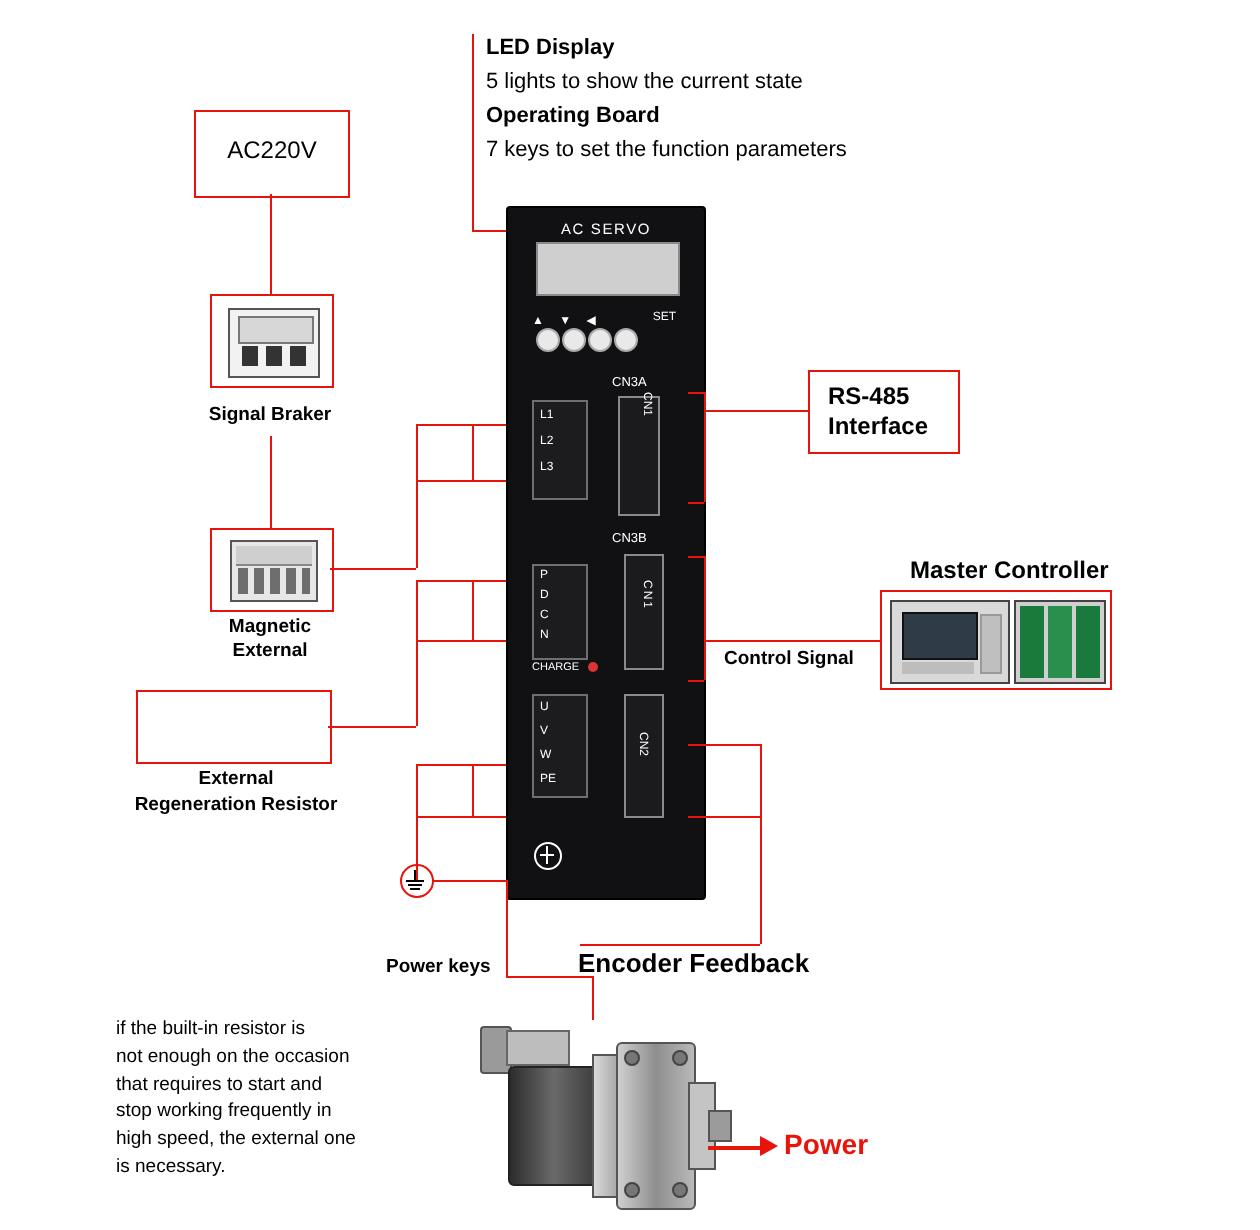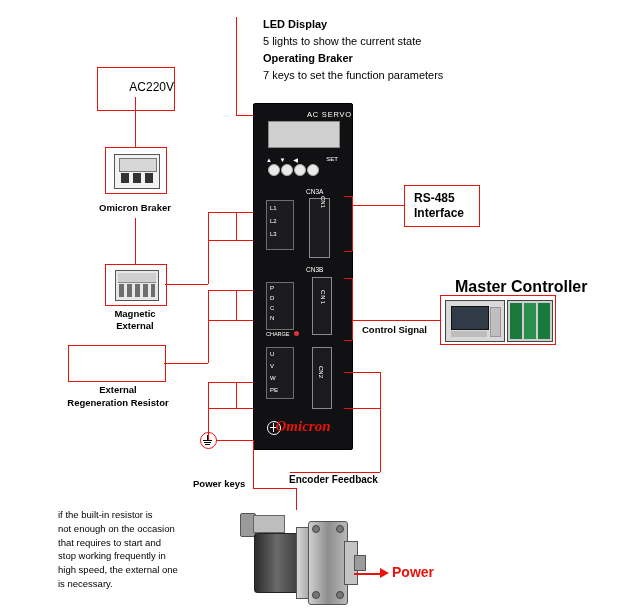--- a/index.html
+++ b/index.html
@@ -4,33 +4,33 @@
 <style>
   html,body{margin:0;padding:0;}
   body{
     width:630px;height:615px;position:relative;
     background:#ffffff;
     font-family:"Liberation Sans", sans-serif;
     color:#000;
     overflow:hidden;
   }
   .abs{position:absolute;}
-  .txt{font-size:11px;line-height:1.25;margin-left:20px;}
+  .txt{font-size:11px;line-height:1.25;}
   .bold{font-weight:bold;}
   .red{color:#e8140c;}
   .box-red{border:1px solid #e8140c;background:#fff;}
-  .center{text-align:right;margin-top:12px;}
+  .center{text-align:center;}
 
   
   #drive{
     left:253px;top:103px;width:98px;height:345px;
     background:#111113;border:1px solid #000;border-radius:2px;
   }
   #drive-title{
-    position:absolute;left:0;top:6px;width:100%;text-align:right;
+    position:absolute;left:0;top:6px;width:100%;text-align:center;
     color:#fff;font-size:7.5px;letter-spacing:.8px;
   }
   #display{
     position:absolute;left:14px;top:17px;width:70px;height:25px;
     background:#cfcfcf;border:1px solid #8a8a8a;
   }
   #keyrow{
     position:absolute;left:12px;top:52px;width:74px;height:20px;
   }
   #keyrow .glyphs{
@@ -96,40 +96,40 @@
   
   #motor-wrap{position:absolute;left:236px;top:505px;width:130px;height:105px;}
   .m-part{position:absolute;}
   .note{font-size:9.5px;line-height:1.45;}
 </style>
 </head>
 <body>
 
 <div class="abs txt bold" style="left:243px;top:18px;">LED Display</div>
 <div class="abs txt" style="left:243px;top:35px;">5 lights to show the current state</div>
-<div class="abs txt bold" style="left:243px;top:52px;">Operating  Braker</div>
+<div class="abs txt bold" style="left:243px;top:52px;">Operating  Board</div>
 <div class="abs txt" style="left:243px;top:69px;">7 keys to set the function parameters</div>
 
 <div class="ln lnv abs" style="left:236px;top:17px;height:98px;"></div>
 <div class="ln lnh abs" style="left:236px;top:115px;width:18px;"></div>
 
 <div class="abs box-red center" style="left:97px;top:55px;width:76px;height:42px;">
   <div class="abs" style="left:0;top:12px;width:100%;font-size:12px;">AC220V</div>
 </div>
 <div class="ln lnv abs" style="left:135px;top:97px;height:50px;"></div>
 
 <div class="abs box-red" style="left:105px;top:147px;width:60px;height:45px;">
   <div class="cb" style="left:8px;top:6px;width:44px;height:33px;">
     <div class="abs" style="left:4px;top:3px;width:36px;height:12px;background:#d7d7d7;border:1px solid #777;"></div>
     <div class="abs" style="left:6px;top:18px;width:8px;height:10px;background:#333;"></div>
     <div class="abs" style="left:18px;top:18px;width:8px;height:10px;background:#333;"></div>
     <div class="abs" style="left:30px;top:18px;width:8px;height:10px;background:#333;"></div>
   </div>
 </div>
-<div class="abs lbl" style="left:85px;top:202px;width:100px;">Omicron Braker</div>
+<div class="abs lbl" style="left:85px;top:202px;width:100px;">Signal Braker</div>
 <div class="ln lnv abs" style="left:135px;top:218px;height:46px;"></div>
 
 <div class="abs box-red" style="left:105px;top:264px;width:60px;height:40px;">
   <div class="mc" style="left:9px;top:5px;width:42px;height:29px;">
     <div class="abs" style="left:2px;top:2px;width:38px;height:9px;background:#cfcfcf;border-bottom:1px solid #888;"></div>
     <div class="abs" style="left:3px;top:13px;width:5px;height:13px;background:#6e6e6e;"></div>
     <div class="abs" style="left:11px;top:13px;width:5px;height:13px;background:#6e6e6e;"></div>
     <div class="abs" style="left:19px;top:13px;width:5px;height:13px;background:#6e6e6e;"></div>
     <div class="abs" style="left:27px;top:13px;width:5px;height:13px;background:#6e6e6e;"></div>
     <div class="abs" style="left:35px;top:13px;width:4px;height:13px;background:#6e6e6e;"></div>
@@ -201,35 +201,34 @@
     <div class="pin" style="top:15px;">V</div>
     <div class="pin" style="top:27px;">W</div>
     <div class="pin" style="top:39px;">PE</div>
   </div>
 
   <div class="conn" style="left:58px;top:243px;width:18px;height:60px;">
     <div class="abs" style="left:5px;top:18px;color:#fff;font-size:6px;writing-mode:vertical-rl;">CN2</div>
   </div>
 
   <div id="ground-drive"></div>
-  <div id="brand">Omicron</div>
 </div>
 
 <div class="abs" style="left:320px;top:290px;color:#fff;font-size:6px;writing-mode:vertical-rl;letter-spacing:1px;">CN1</div>
 
 <div class="abs box-red" style="left:404px;top:185px;width:74px;height:40px;">
   <div class="abs bold" style="left:9px;top:5px;font-size:12px;">RS-485</div>
   <div class="abs bold" style="left:9px;top:20px;font-size:12px;">Interface</div>
 </div>
 <div class="ln lnh abs" style="left:352px;top:205px;width:52px;"></div>
 <div class="ln lnv abs" style="left:352px;top:196px;height:55px;"></div>
 <div class="ln lnh abs" style="left:344px;top:196px;width:8px;"></div>
 <div class="ln lnh abs" style="left:344px;top:251px;width:8px;"></div>
 
-<div class="abs bold" style="left:455px;top:278px;font-size:16px;">Master Controller</div>
+<div class="abs bold" style="left:455px;top:278px;font-size:12px;">Master Controller</div>
 <div class="abs box-red" style="left:440px;top:295px;width:114px;height:48px;">
   <div class="mc-img" style="left:4px;top:4px;width:58px;height:40px;background:#d9d9d9;">
     <div class="abs" style="left:5px;top:5px;width:36px;height:22px;background:#2f3b46;border:1px solid #111;"></div>
     <div class="abs" style="left:44px;top:6px;width:9px;height:28px;background:#bfbfbf;border:1px solid #999;"></div>
     <div class="abs" style="left:5px;top:30px;width:36px;height:6px;background:#bdbdbd;"></div>
   </div>
   <div class="mc-img" style="left:66px;top:4px;width:44px;height:40px;background:#cfcfcf;">
     <div class="abs" style="left:2px;top:2px;width:12px;height:36px;background:#1a7a3c;"></div>
     <div class="abs" style="left:16px;top:2px;width:12px;height:36px;background:#2a8f4c;"></div>
     <div class="abs" style="left:30px;top:2px;width:12px;height:36px;background:#1a7a3c;"></div>
@@ -239,21 +238,21 @@
 <div class="ln lnh abs" style="left:352px;top:320px;width:88px;"></div>
 <div class="abs bold" style="left:362px;top:324px;font-size:9.5px;">Control Signal</div>
 <div class="ln lnv abs" style="left:352px;top:278px;height:62px;"></div>
 <div class="ln lnh abs" style="left:344px;top:278px;width:8px;"></div>
 <div class="ln lnh abs" style="left:344px;top:340px;width:8px;"></div>
 
 <div class="ln lnv abs" style="left:380px;top:372px;height:100px;"></div>
 <div class="ln lnh abs" style="left:344px;top:372px;width:36px;"></div>
 <div class="ln lnh abs" style="left:344px;top:408px;width:36px;"></div>
 <div class="ln lnh abs" style="left:290px;top:472px;width:90px;"></div>
-<div class="abs bold" style="left:289px;top:474px;font-size:10px;">Encoder Feedback</div>
+<div class="abs bold" style="left:289px;top:474px;font-size:13px;">Encoder Feedback</div>
 
 <div class="abs" style="left:200px;top:432px;width:16px;height:16px;">
   <div class="abs" style="left:0;top:0;width:15px;height:15px;border:1px solid #e8140c;border-radius:50%;"></div>
   <div class="abs" style="left:7px;top:3px;width:1px;height:5px;background:#000;"></div>
   <div class="abs" style="left:3px;top:8px;width:9px;height:1px;background:#000;"></div>
   <div class="abs" style="left:4px;top:10px;width:7px;height:1px;background:#000;"></div>
   <div class="abs" style="left:5px;top:12px;width:5px;height:1px;background:#000;"></div>
 </div>
 <div class="ln lnh abs" style="left:216px;top:440px;width:37px;"></div>
 

